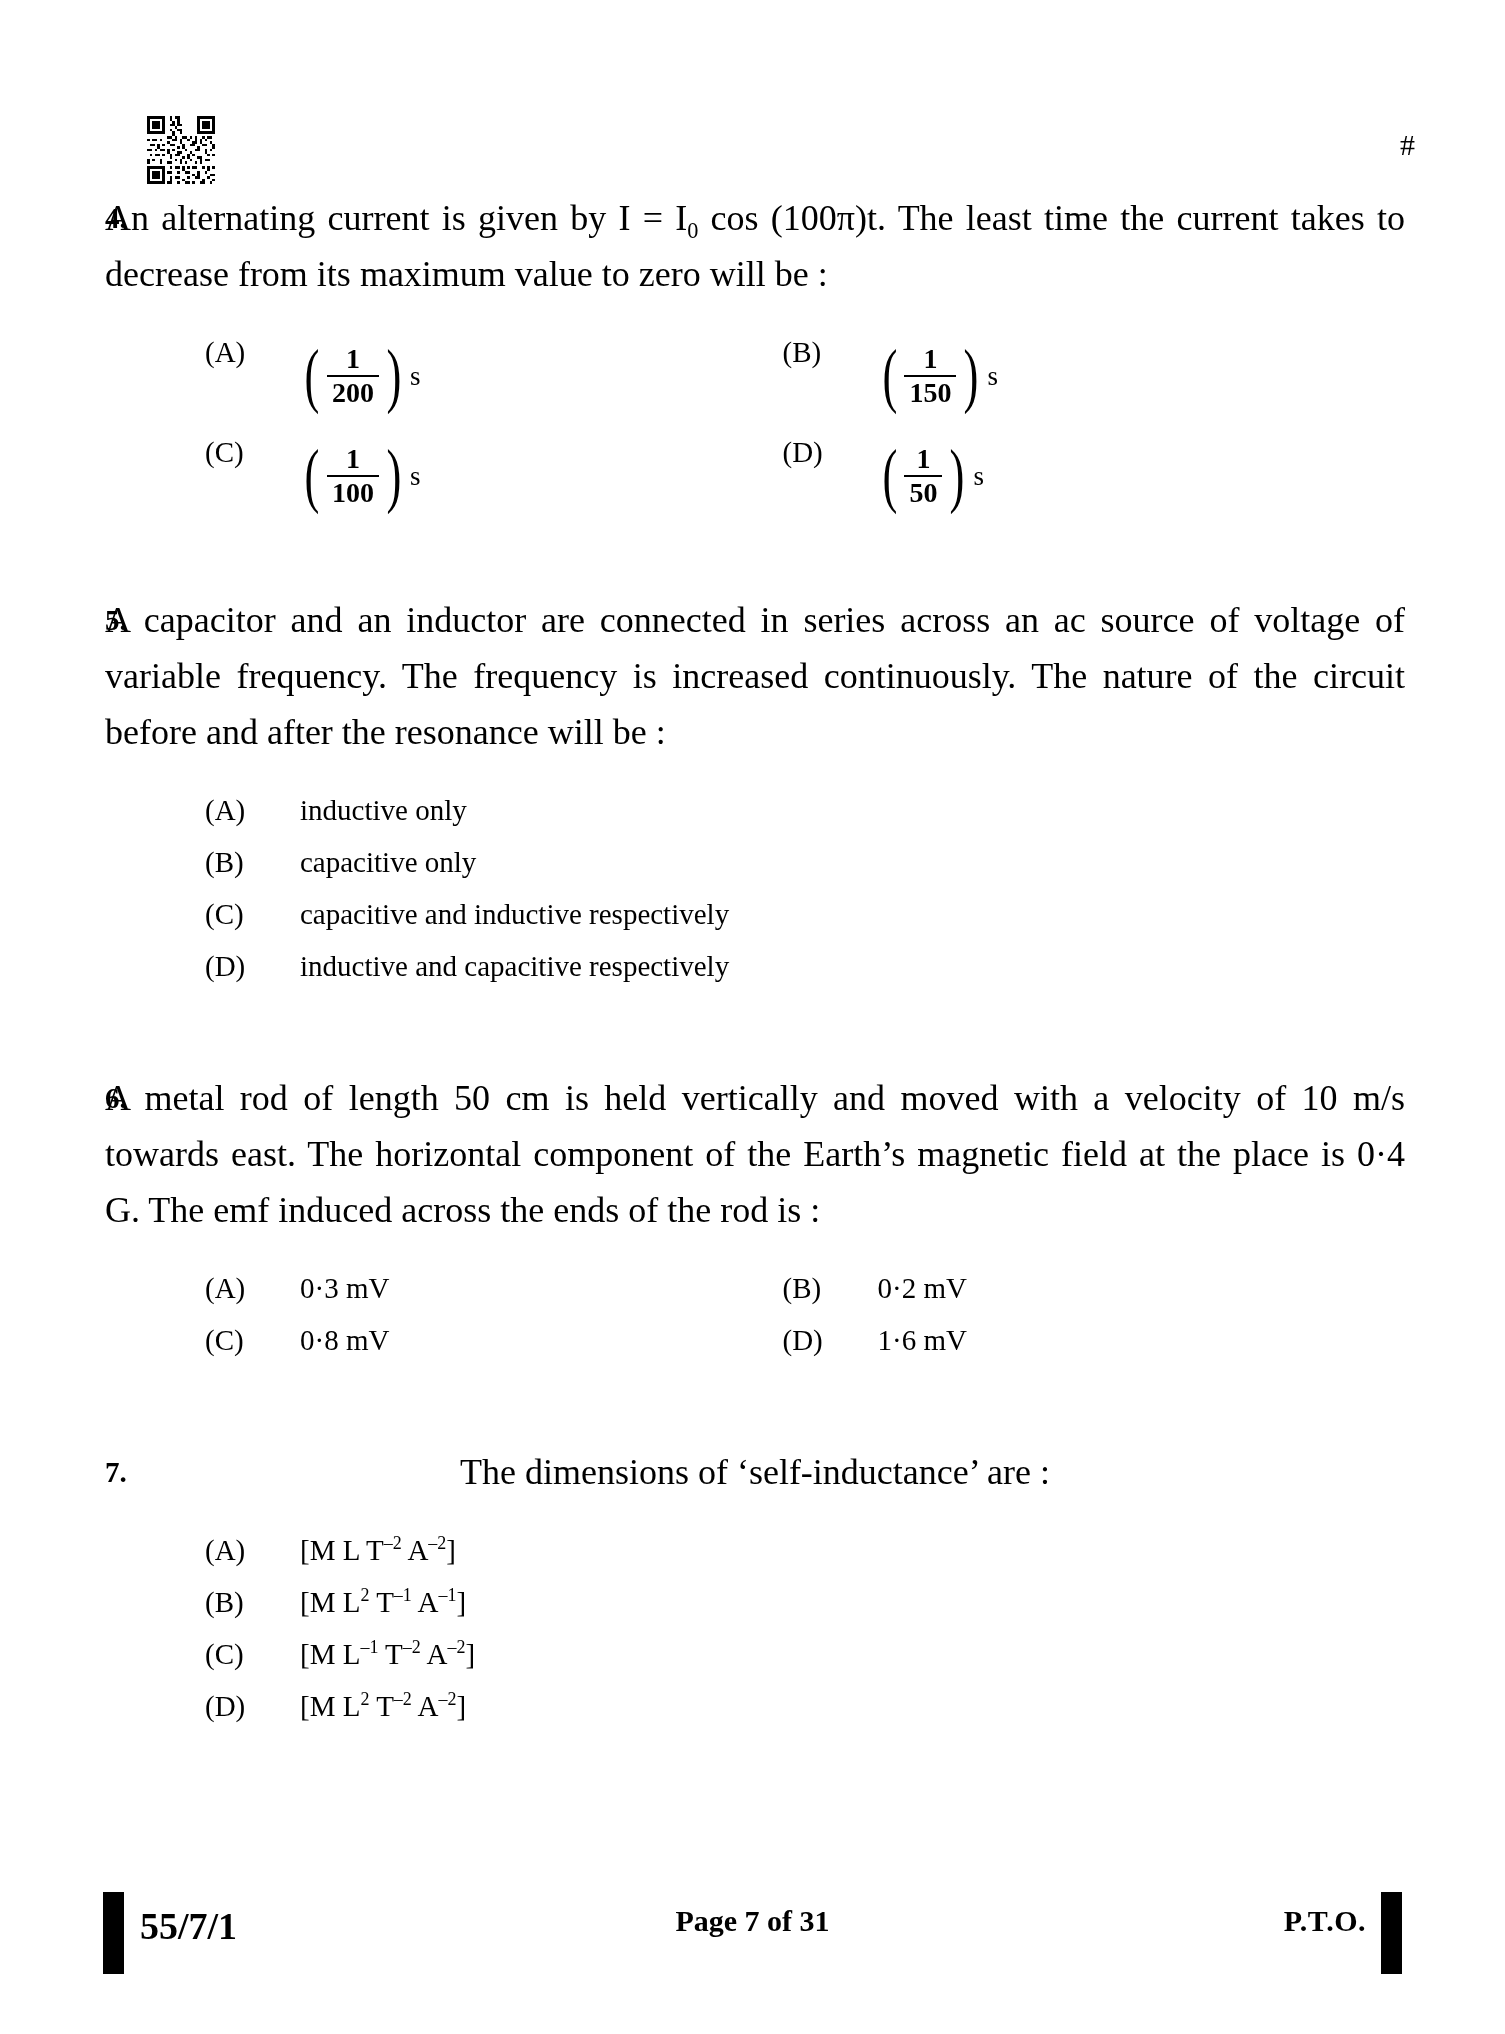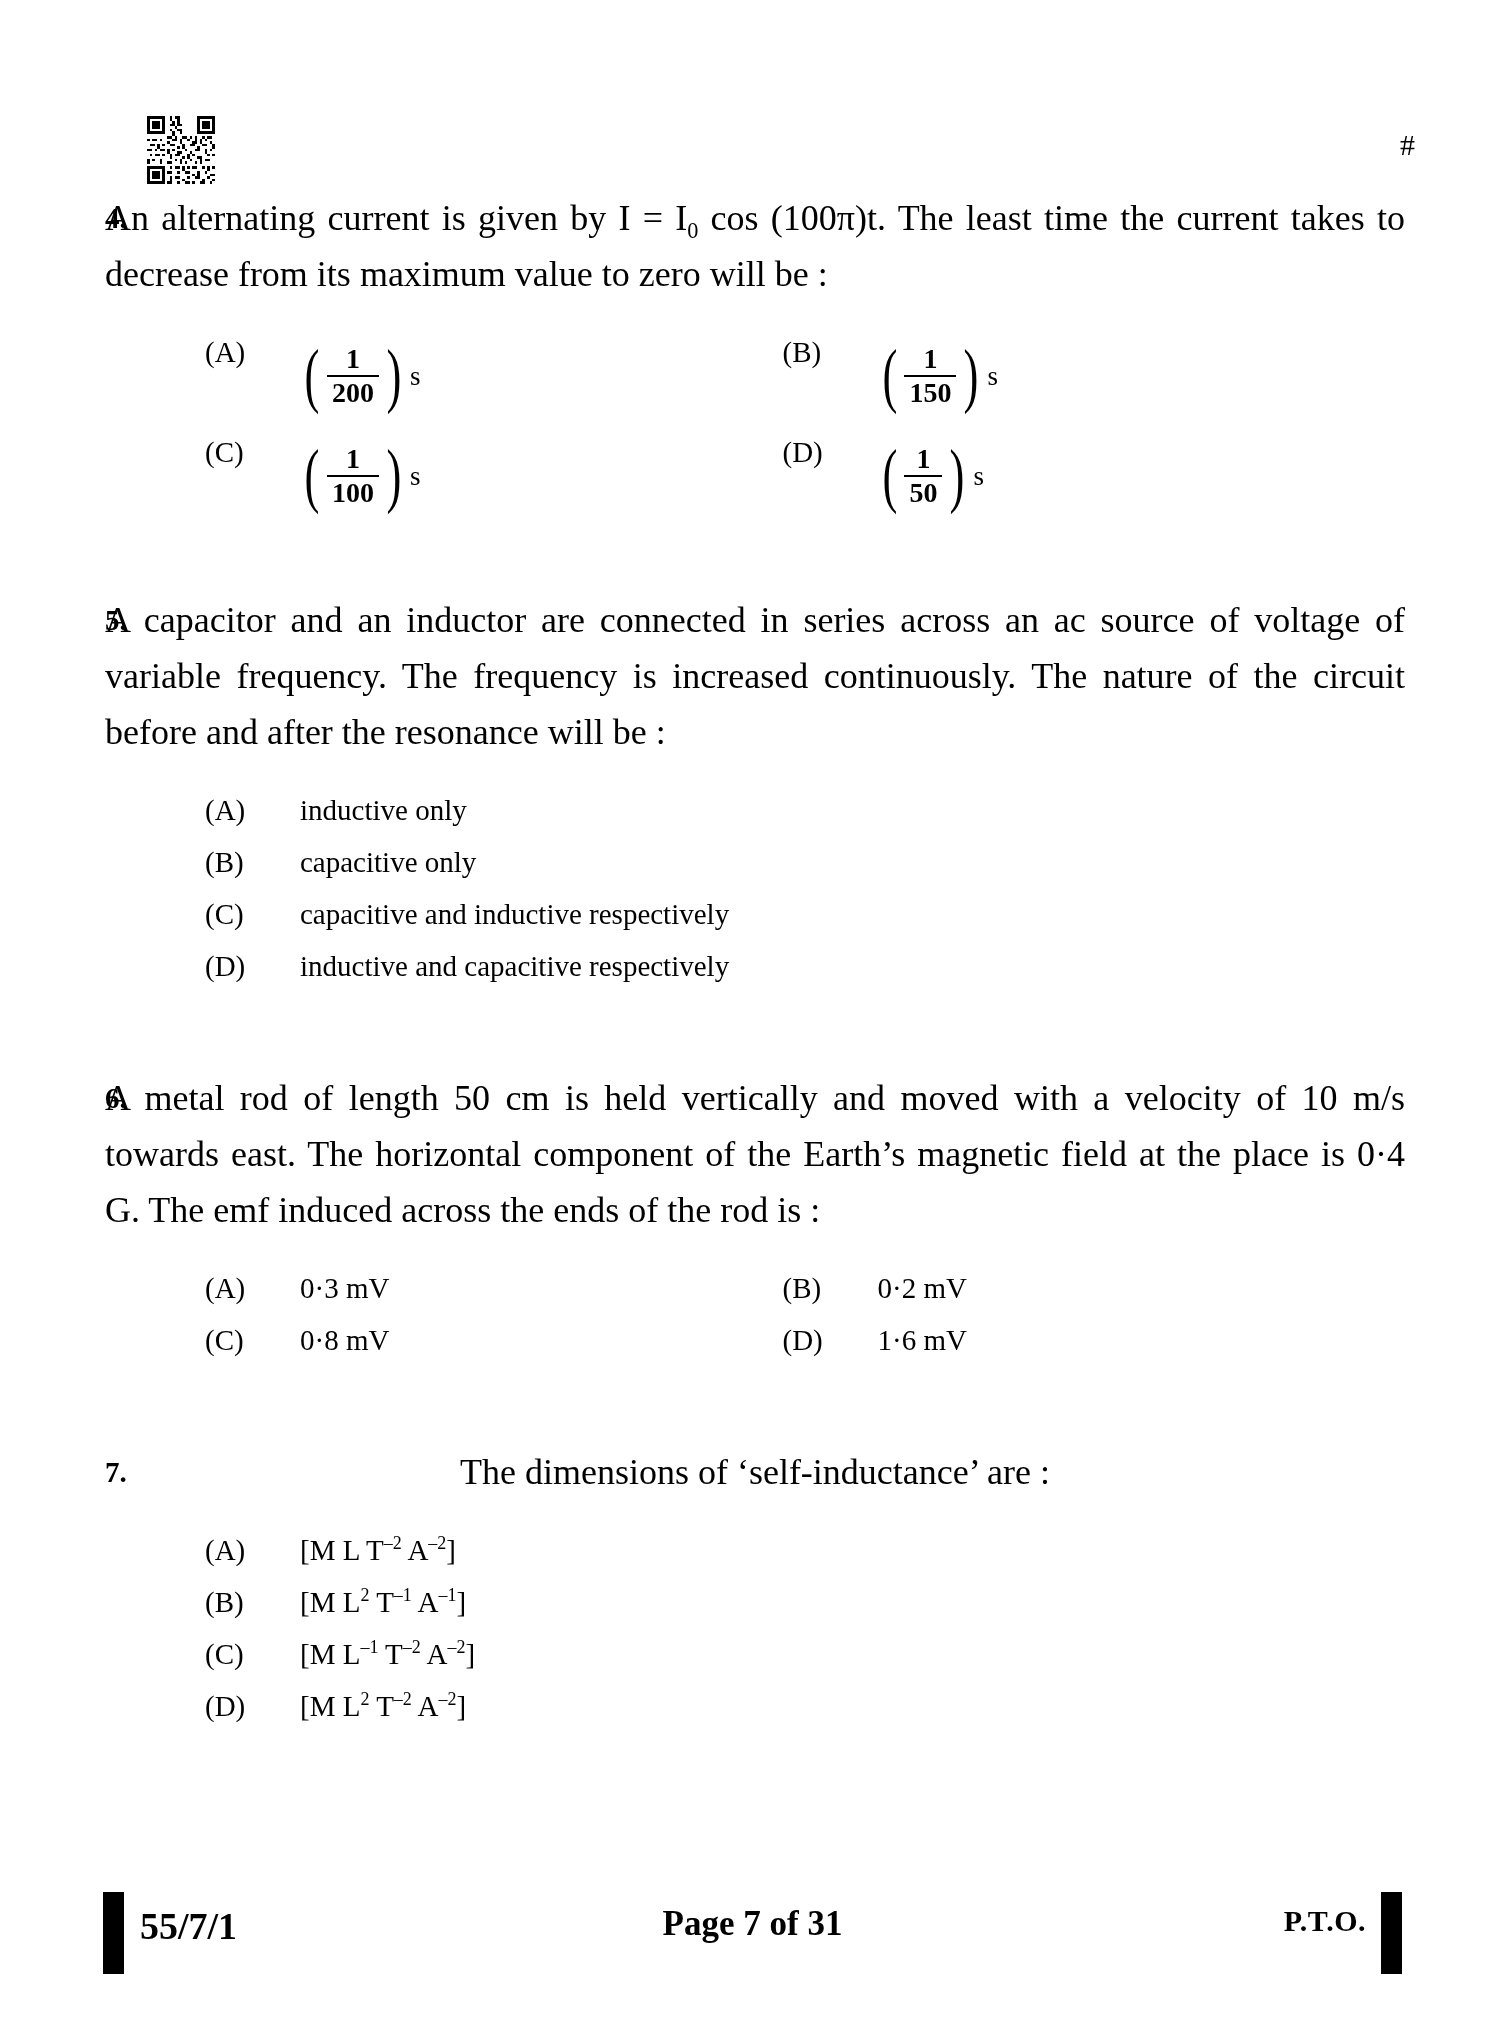--- a/index.html
+++ b/index.html
@@ -186,21 +186,21 @@
     top: 14px;
     font-size: 38px;
     font-weight: bold;
   }
   .f-page {
     position: absolute;
     left: 0;
     right: 0;
     top: 14px;
     text-align: center;
-    font-size: 35px;
+    font-size: 30px;
     font-weight: bold;
   }
   .f-pto {
     position: absolute;
     right: 139px;
     top: 14px;
     font-size: 30px;
     font-weight: bold;
     letter-spacing: 0.5px;
   }

